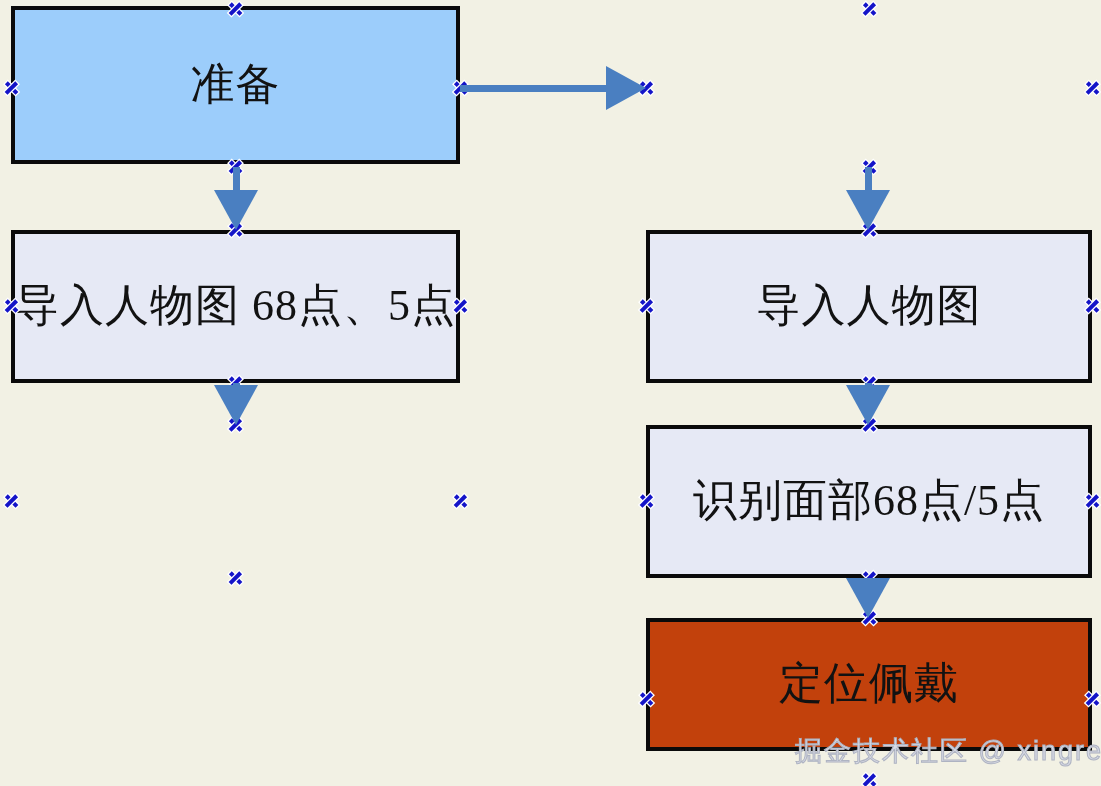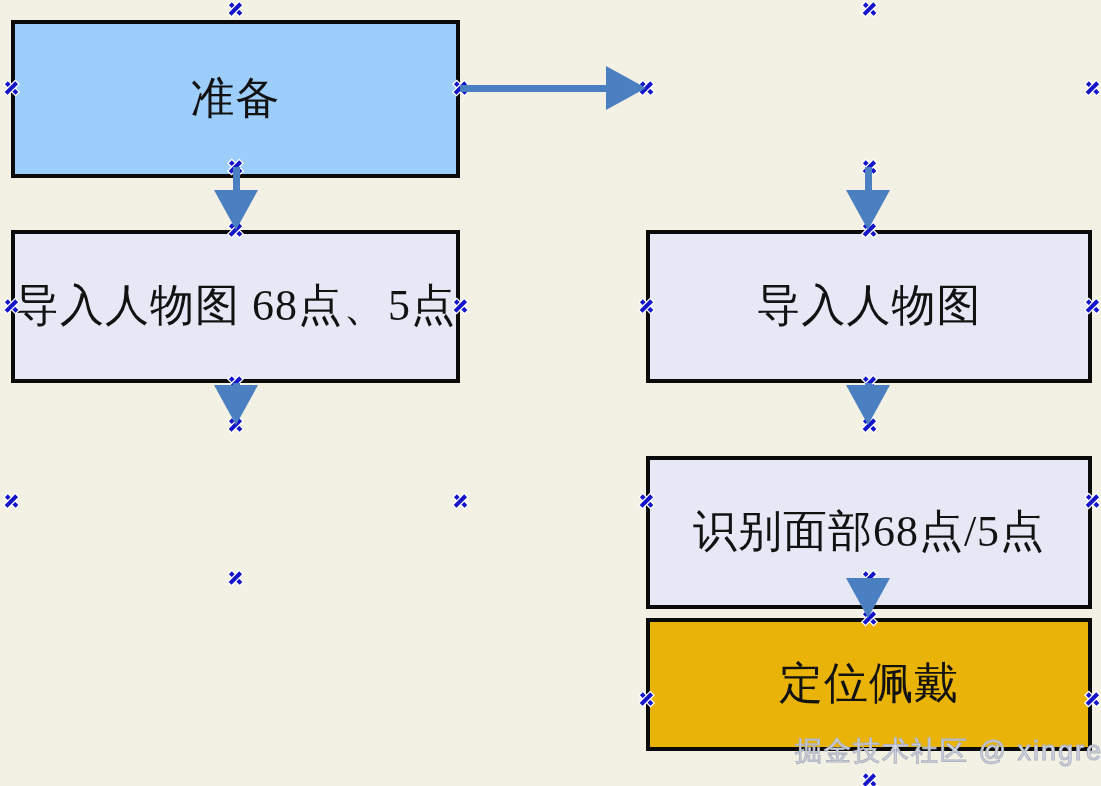--- a/index.html
+++ b/index.html
@@ -118,21 +118,21 @@
     -webkit-text-stroke: 1px #aeb3c2;
     letter-spacing: 2px;
     white-space: nowrap;
     font-family: "Liberation Sans", "DejaVu Sans", sans-serif;
   }
 </style>
 </head>
 <body>
 
 <div id="canvas" style="background: rgb(242, 241, 228);">
-    <div class="node start" style="left: 11px; top: 20px; width: 449px; height: 158px; background: rgb(156, 205, 251); border-color: rgb(10, 10, 10);">
+    <div class="node start" style="left: 11px; top: 6px; width: 449px; height: 158px; background: rgb(156, 205, 251); border-color: rgb(10, 10, 10);">
       <span class="label">准备</span>
     </div>
     <div class="handle" style="left: 235.5px; top: 9px;"></div>
     <div class="handle" style="left: 235.5px; top: 167px;"></div>
     <div class="handle" style="left: 11px; top: 88px;"></div>
     <div class="handle" style="left: 460px; top: 88px;"></div>
     <div class="node step" style="left: 11px; top: 230px; width: 449px; height: 153px; background: rgb(230, 233, 245); border-color: rgb(10, 10, 10);">
       <span class="label">导入人物图 68点、5点</span>
     </div>
     <div class="handle" style="left: 235.5px; top: 230px;"></div>
@@ -147,28 +147,28 @@
     <div class="handle" style="left: 869px; top: 167px;"></div>
     <div class="handle" style="left: 646px; top: 88px;"></div>
     <div class="handle" style="left: 1092px; top: 88px;"></div>
     <div class="node step" style="left: 646px; top: 230px; width: 446px; height: 153px; background: rgb(230, 233, 245); border-color: rgb(10, 10, 10);">
       <span class="label">导入人物图</span>
     </div>
     <div class="handle" style="left: 869px; top: 230px;"></div>
     <div class="handle" style="left: 869px; top: 383px;"></div>
     <div class="handle" style="left: 646px; top: 306.5px;"></div>
     <div class="handle" style="left: 1092px; top: 306.5px;"></div>
-    <div class="node step" style="left: 646px; top: 425px; width: 446px; height: 153px; background: rgb(230, 233, 245); border-color: rgb(10, 10, 10); margin-top: 31px;">
+    <div class="node step" style="left: 646px; top: 425px; width: 446px; height: 153px; background: rgb(230, 233, 245); border-color: rgb(10, 10, 10);">
       <span class="label">识别面部68点/5点</span>
     </div>
     <div class="handle" style="left: 869px; top: 425px;"></div>
     <div class="handle" style="left: 869px; top: 578px;"></div>
     <div class="handle" style="left: 646px; top: 501.5px;"></div>
     <div class="handle" style="left: 1092px; top: 501.5px;"></div>
-    <div class="node step" style="left: 646px; top: 618px; width: 446px; height: 133px; background: #eab308; border-color: rgb(10, 10, 10);">
+    <div class="node step" style="left: 646px; top: 618px; width: 446px; height: 133px; background: #c2410c; border-color: rgb(10, 10, 10);">
       <span class="label">定位佩戴</span>
     </div>
     <div class="handle" style="left: 869px; top: 618px;"></div>
     <div class="handle" style="left: 869px; top: 780px;"></div>
     <div class="handle" style="left: 646px; top: 699px;"></div>
     <div class="handle" style="left: 1092px; top: 699px;"></div>
     <div class="arrow-h" style="left: 460px; top: 88px; width: 186px;">
       <div class="stem" style="background: rgb(74, 127, 193); width: 152px;"></div>
       <div class="head" style="border-left-color: rgb(74, 127, 193);"></div>
     </div>

